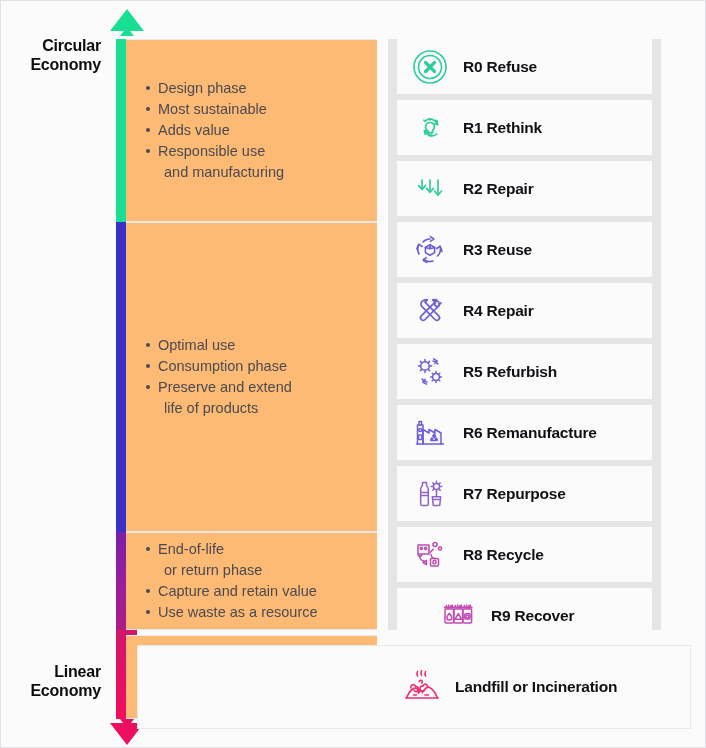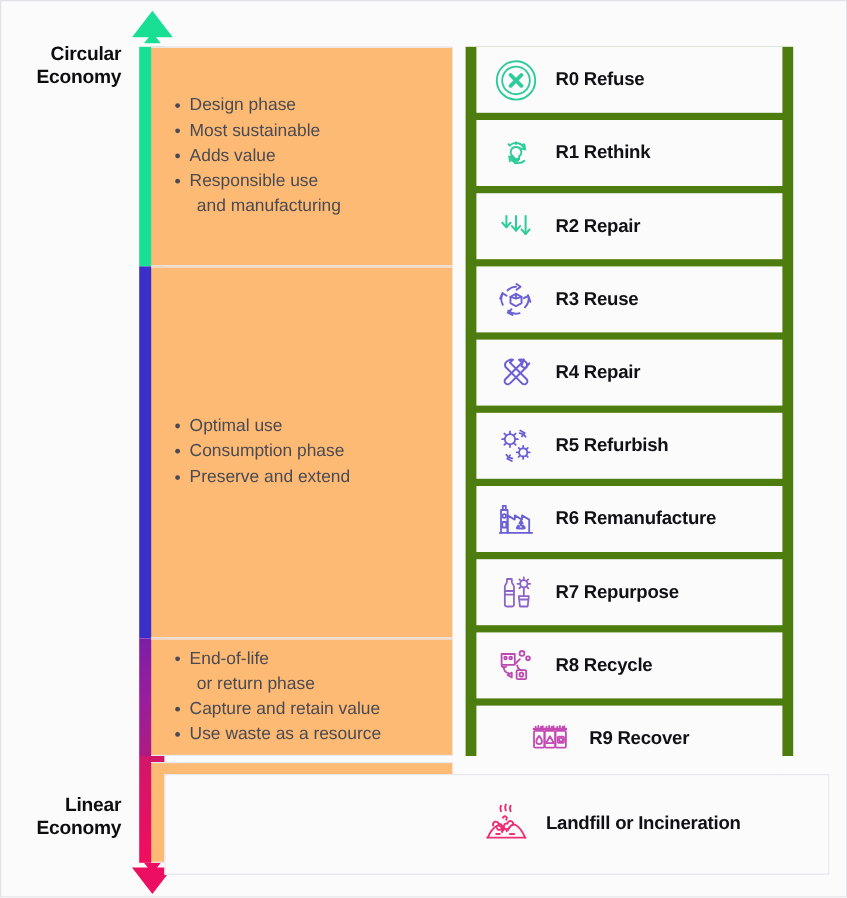--- a/index.html
+++ b/index.html
@@ -73,21 +73,21 @@
     width:4px;height:4px;border-radius:50%;background:#4a4a52;
   }
   .desc-panel li .cont{display:block;padding-left:6px;}
   .desc-panel li .cont::before{content:none;}
 
   
   #ladder{
     position:absolute;
     left:387px;top:38px;
     width:273px;height:591px;
-    background:#4d7c0f;
+    background:#e5e5e5;
     box-sizing:border-box;
     padding:0 9px;
   }
   .r-row{
     position:relative;
     background:#fbfbfc;
     height:54px;
     margin-bottom:6px;
     display:flex;align-items:center;
     box-sizing:border-box;
@@ -150,21 +150,21 @@
       <li><span>Most sustainable</span></li>
       <li><span>Adds value</span></li>
       <li><span>Responsible use</span><span class="cont">and manufacturing</span></li>
     </ul>
   </div>
 
   <div class="desc-panel" id="desc-consumption">
     <ul>
       <li><span>Optimal use</span></li>
       <li><span>Consumption phase</span></li>
-      <li><span>Preserve and extend</span></li>
+      <li><span>Preserve and extend</span><span class="cont">life of products</span></li>
     </ul>
   </div>
 
   <div class="desc-panel" id="desc-endoflife">
     <ul>
       <li><span>End-of-life</span><span class="cont">or return phase</span></li>
       <li><span>Capture and retain value</span></li>
       <li><span>Use waste as a resource</span></li>
     </ul>
   </div>

